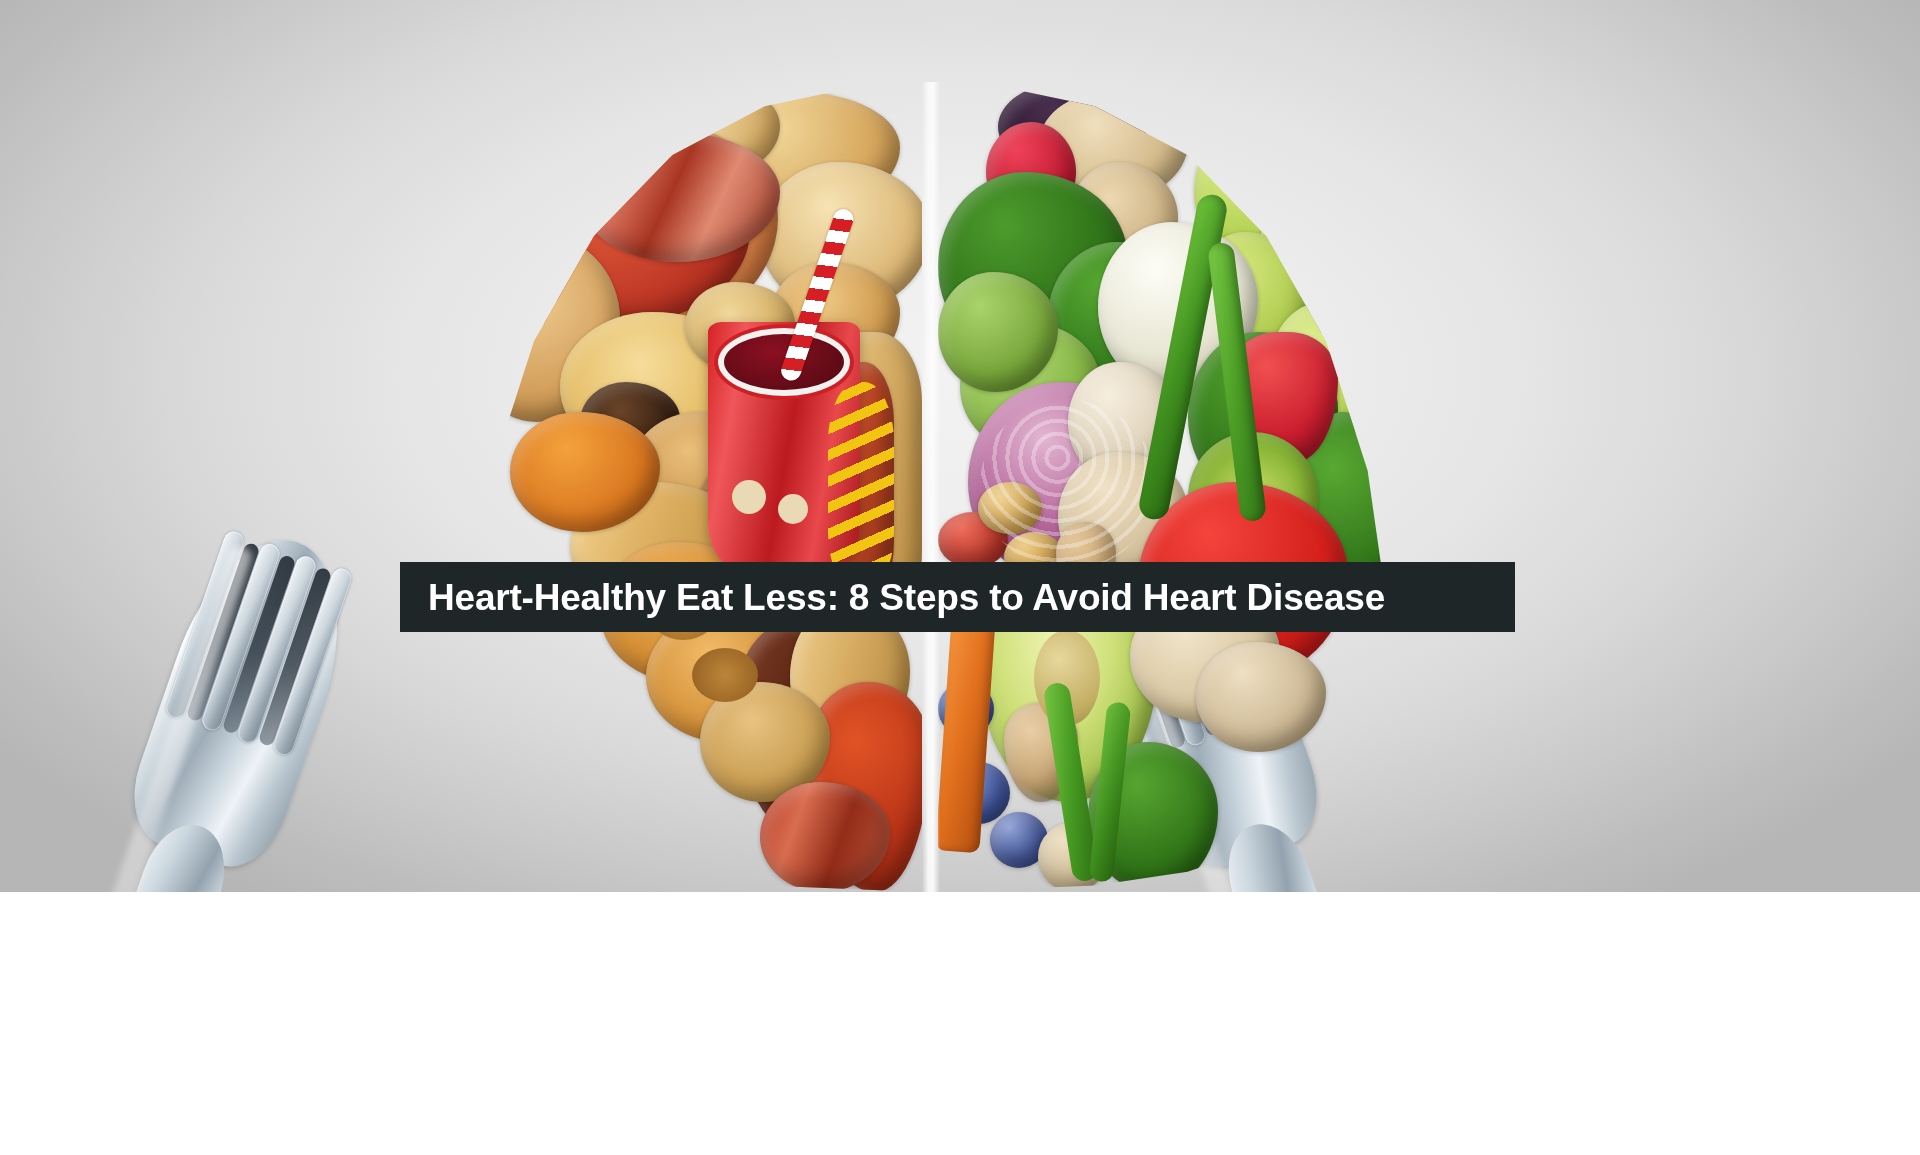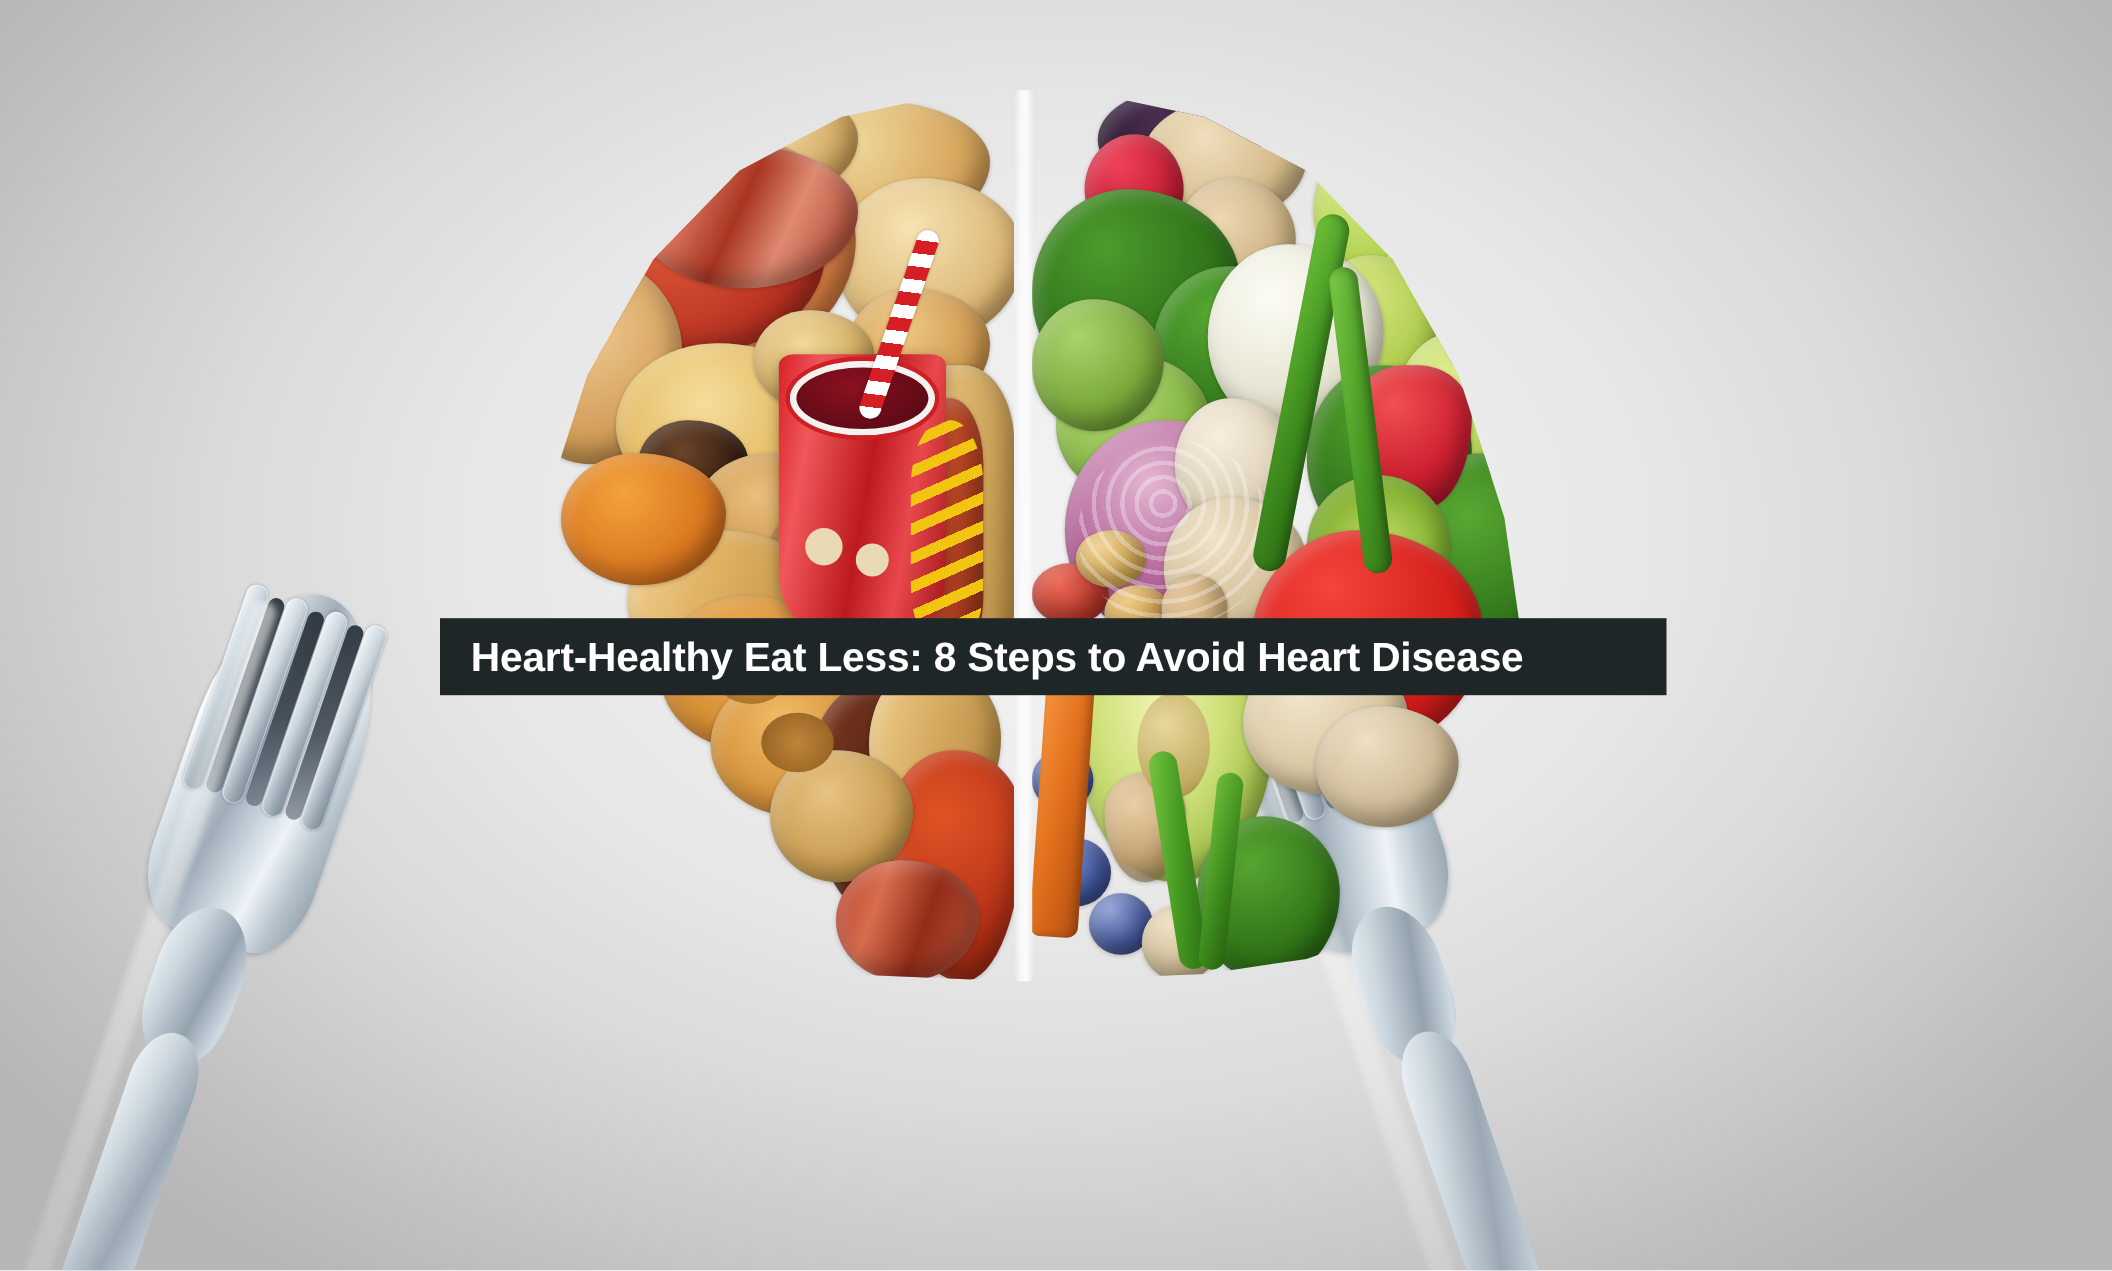--- a/index.html
+++ b/index.html
@@ -3,21 +3,21 @@
 <meta charset="utf-8">
 <style>
   * { margin:0; padding:0; box-sizing:border-box; }
   html, body {
     width:1920px; height:1155px;
     overflow:hidden;
     font-family:"Liberation Sans", sans-serif;
   }
   #stage {
     position:relative;
-    width:1920px; height:1155px;
+    width:1920px; height:892px;
     background:
       radial-gradient(ellipse 62% 72% at 50% 42%,
         #f2f2f2 0%,
         #eeeeee 26%,
         #e6e6e6 46%,
         #dadada 64%,
         #cacaca 80%,
         #bdbdbd 92%,
         #b6b6b6 100%);
     overflow:hidden;

